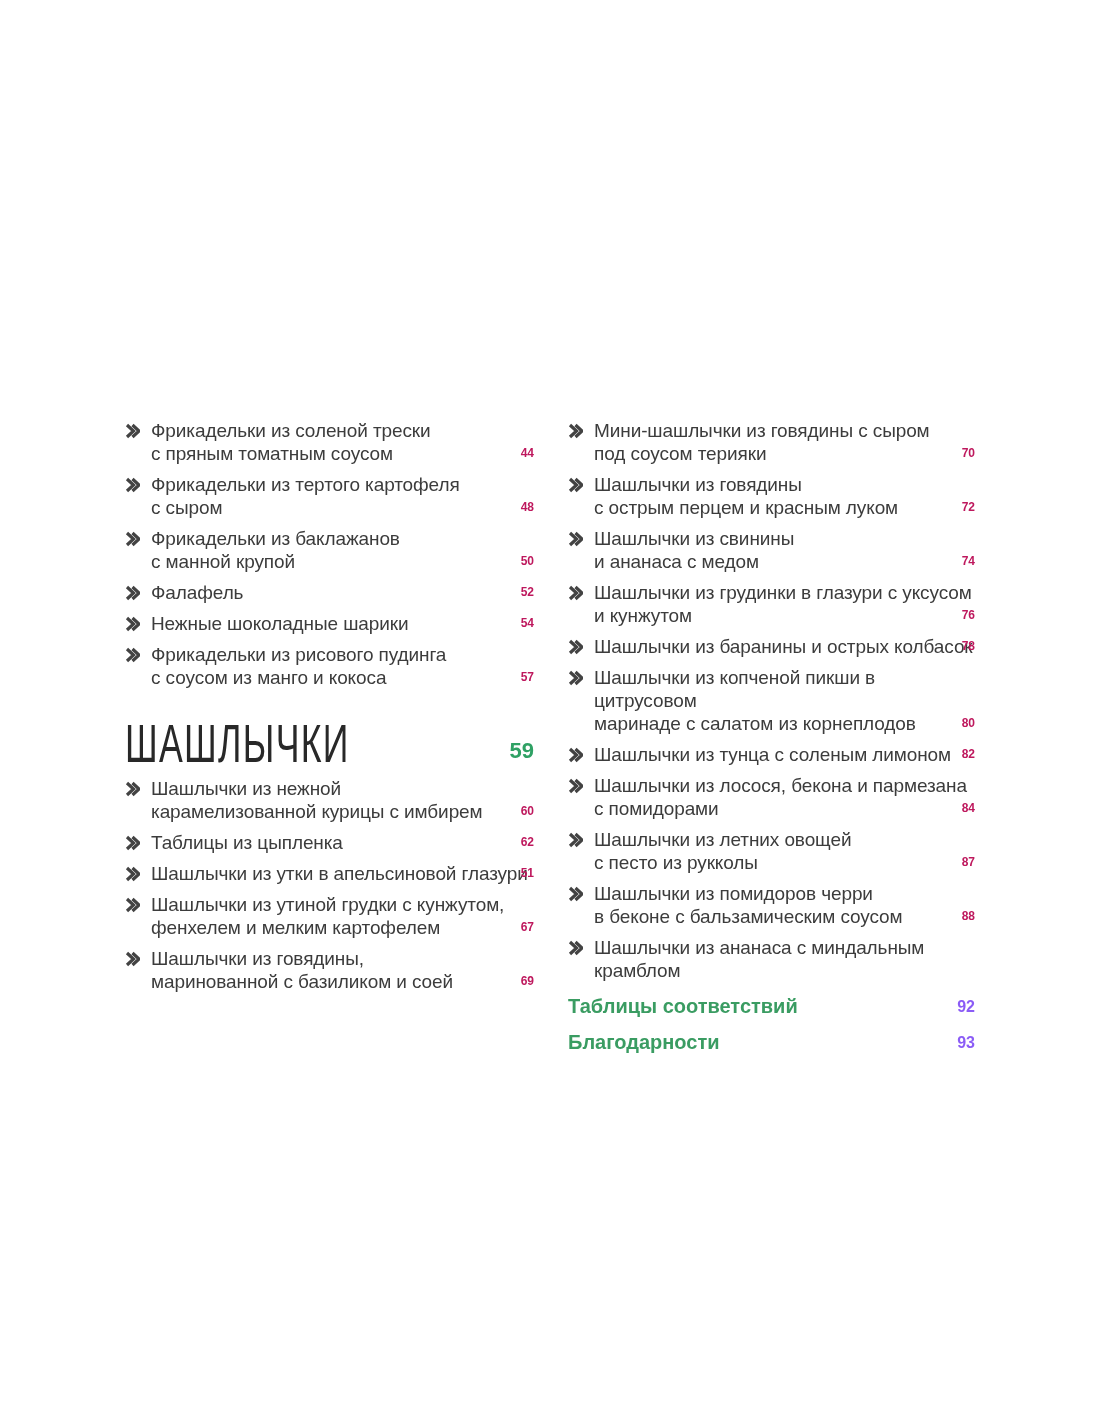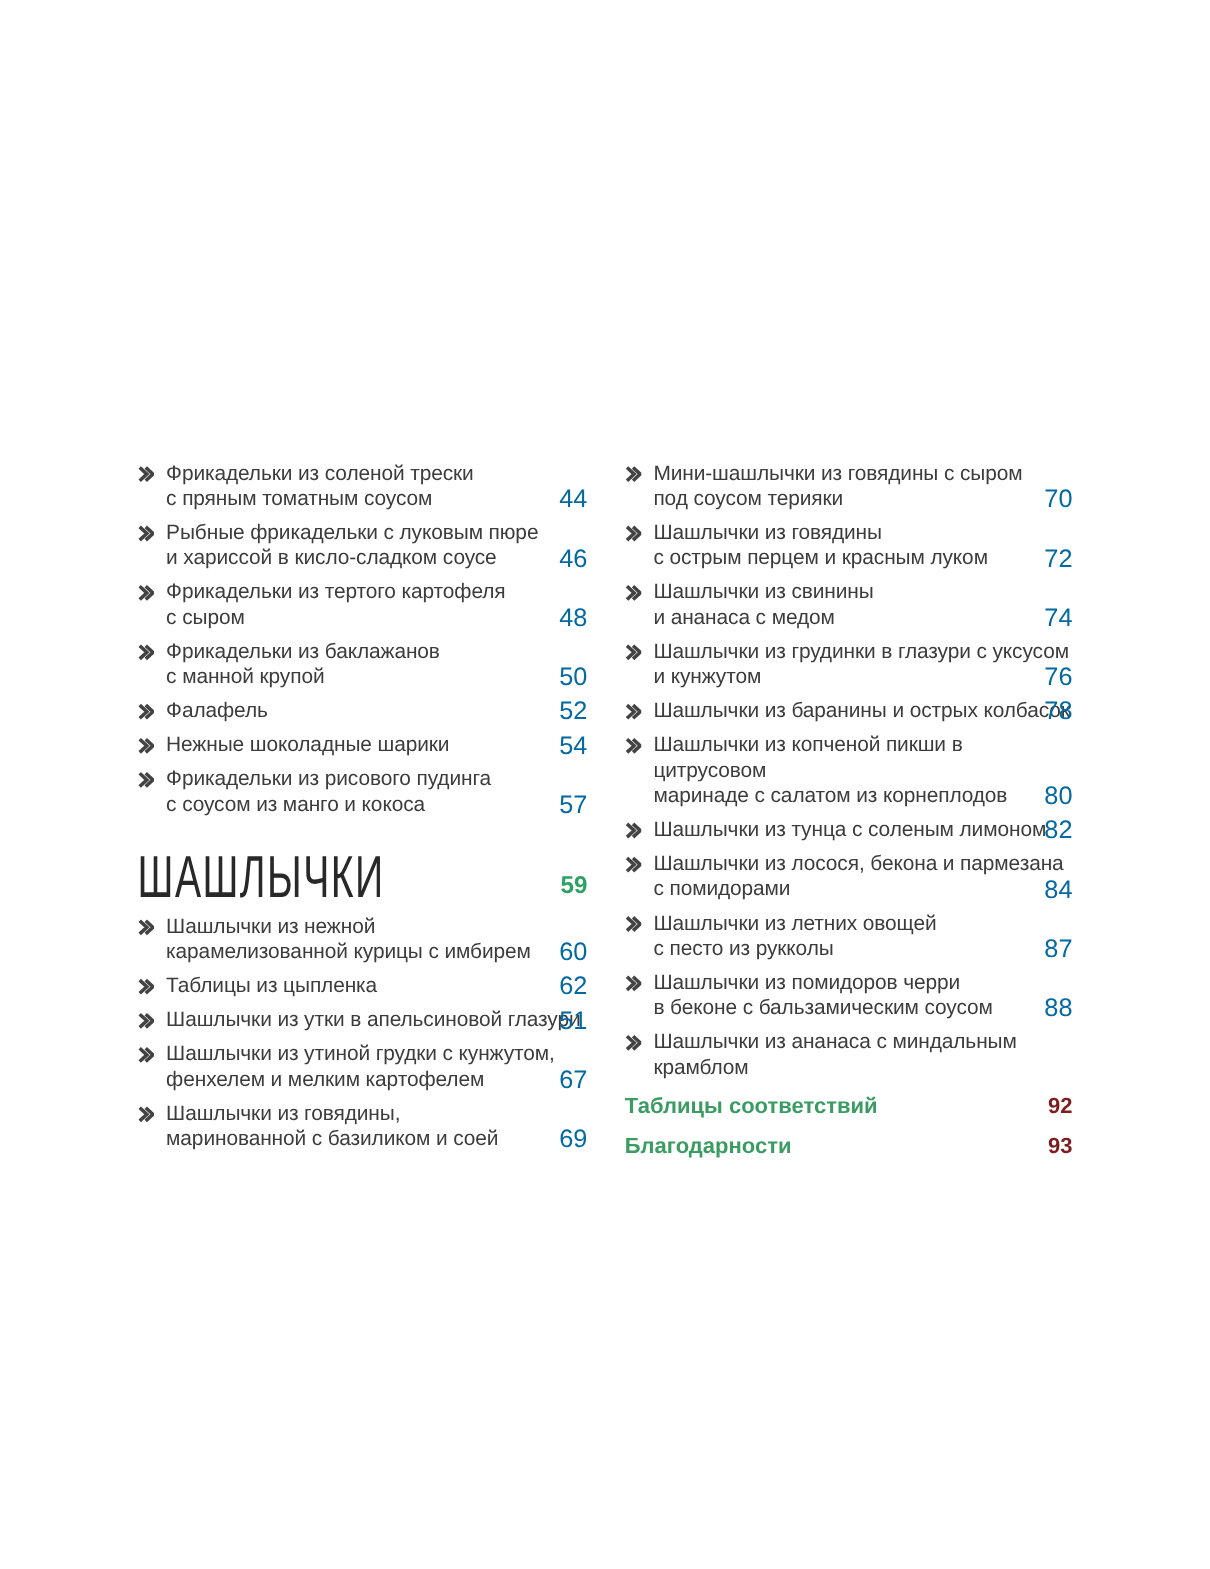--- a/index.html
+++ b/index.html
@@ -25,24 +25,24 @@
     display: block;
     font-size: 19px;
     line-height: 23px;
     color: #3c3c3c;
     letter-spacing: -0.1px;
   }
   .entry-page {
     position: absolute;
     right: 0;
     bottom: 0;
-    font-size: 23px;
+    font-size: 12px;
     line-height: 23px;
-    font-weight: 400;
-    color: #0369a1;
+    font-weight: 700;
+    color: #be185d;
   }
   .chevron {
     position: absolute;
     left: 0;
     top: 4px;
     width: 15px;
     height: 16px;
   }
 
   .section-row {
@@ -78,24 +78,24 @@
     cursor: default;
     text-align: right;
   }
   .footer-label {
     font-size: 20px;
     line-height: 23px;
     font-weight: 700;
     color: #3a9c62;
   }
   .footer-page {
-    font-size: 20px;
+    font-size: 16px;
     line-height: 23px;
     font-weight: 700;
-    color: #7f1d1d;
+    color: #8b5cf6;
   }
 </style>
 </head>
 <body>
 
 <div class="page">
   <div class="col col-left">
       <div class="entry">
     <span class="chevron">
       <svg width="15" height="16" viewBox="0 0 15 16">
@@ -106,30 +106,20 @@
     <span class="entry-title">Фрикадельки из соленой трески<br>с пряным томатным соусом</span>
     <span class="entry-page">44</span>
   </div>
       <div class="entry">
     <span class="chevron">
       <svg width="15" height="16" viewBox="0 0 15 16">
         <path d="M2 2 L8.5 8 L2 14" fill="none" stroke="#434343" stroke-width="3.2" stroke-linecap="butt" stroke-linejoin="miter"></path>
         <path d="M7.5 2 L14 8 L7.5 14" fill="none" stroke="#434343" stroke-width="3.2" stroke-linecap="butt" stroke-linejoin="miter"></path>
       </svg>
     </span>
-    <span class="entry-title">Рыбные фрикадельки с луковым пюре<br>и хариссой в кисло-сладком соусе</span>
-    <span class="entry-page">46</span>
-  </div>
-      <div class="entry">
-    <span class="chevron">
-      <svg width="15" height="16" viewBox="0 0 15 16">
-        <path d="M2 2 L8.5 8 L2 14" fill="none" stroke="#434343" stroke-width="3.2" stroke-linecap="butt" stroke-linejoin="miter"></path>
-        <path d="M7.5 2 L14 8 L7.5 14" fill="none" stroke="#434343" stroke-width="3.2" stroke-linecap="butt" stroke-linejoin="miter"></path>
-      </svg>
-    </span>
     <span class="entry-title">Фрикадельки из тертого картофеля<br>с сыром</span>
     <span class="entry-page">48</span>
   </div>
       <div class="entry">
     <span class="chevron">
       <svg width="15" height="16" viewBox="0 0 15 16">
         <path d="M2 2 L8.5 8 L2 14" fill="none" stroke="#434343" stroke-width="3.2" stroke-linecap="butt" stroke-linejoin="miter"></path>
         <path d="M7.5 2 L14 8 L7.5 14" fill="none" stroke="#434343" stroke-width="3.2" stroke-linecap="butt" stroke-linejoin="miter"></path>
       </svg>
     </span>

